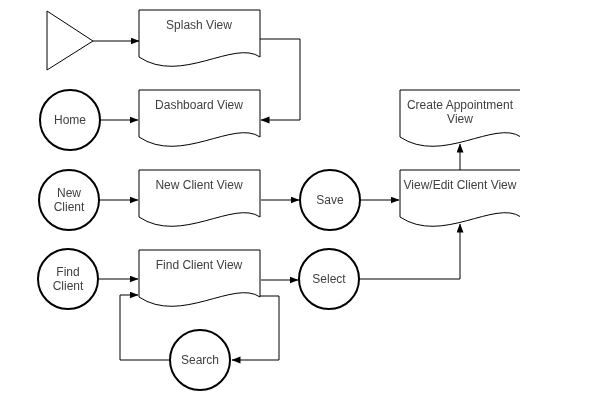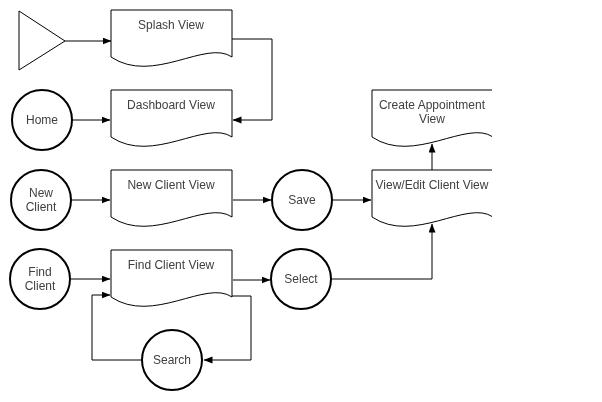--- a/index.html
+++ b/index.html
@@ -7,20 +7,21 @@
     padding: 0;
     background: #ffffff;
     font-family: "Liberation Sans", sans-serif;
   }
   .canvas {
     position: relative;
     width: 492px;
     height: 402px;
     background: #ffffff;
     overflow: hidden;
+    padding-left: 28px;
   }
   svg { display: block; }
   .doc-shape, .circle-shape, .tri-shape {
     fill: #ffffff;
     stroke: #000000;
   }
   .doc-shape, .tri-shape { stroke-width: 1; }
   .circle-shape { stroke-width: 2; }
   .edge {
     fill: none;

